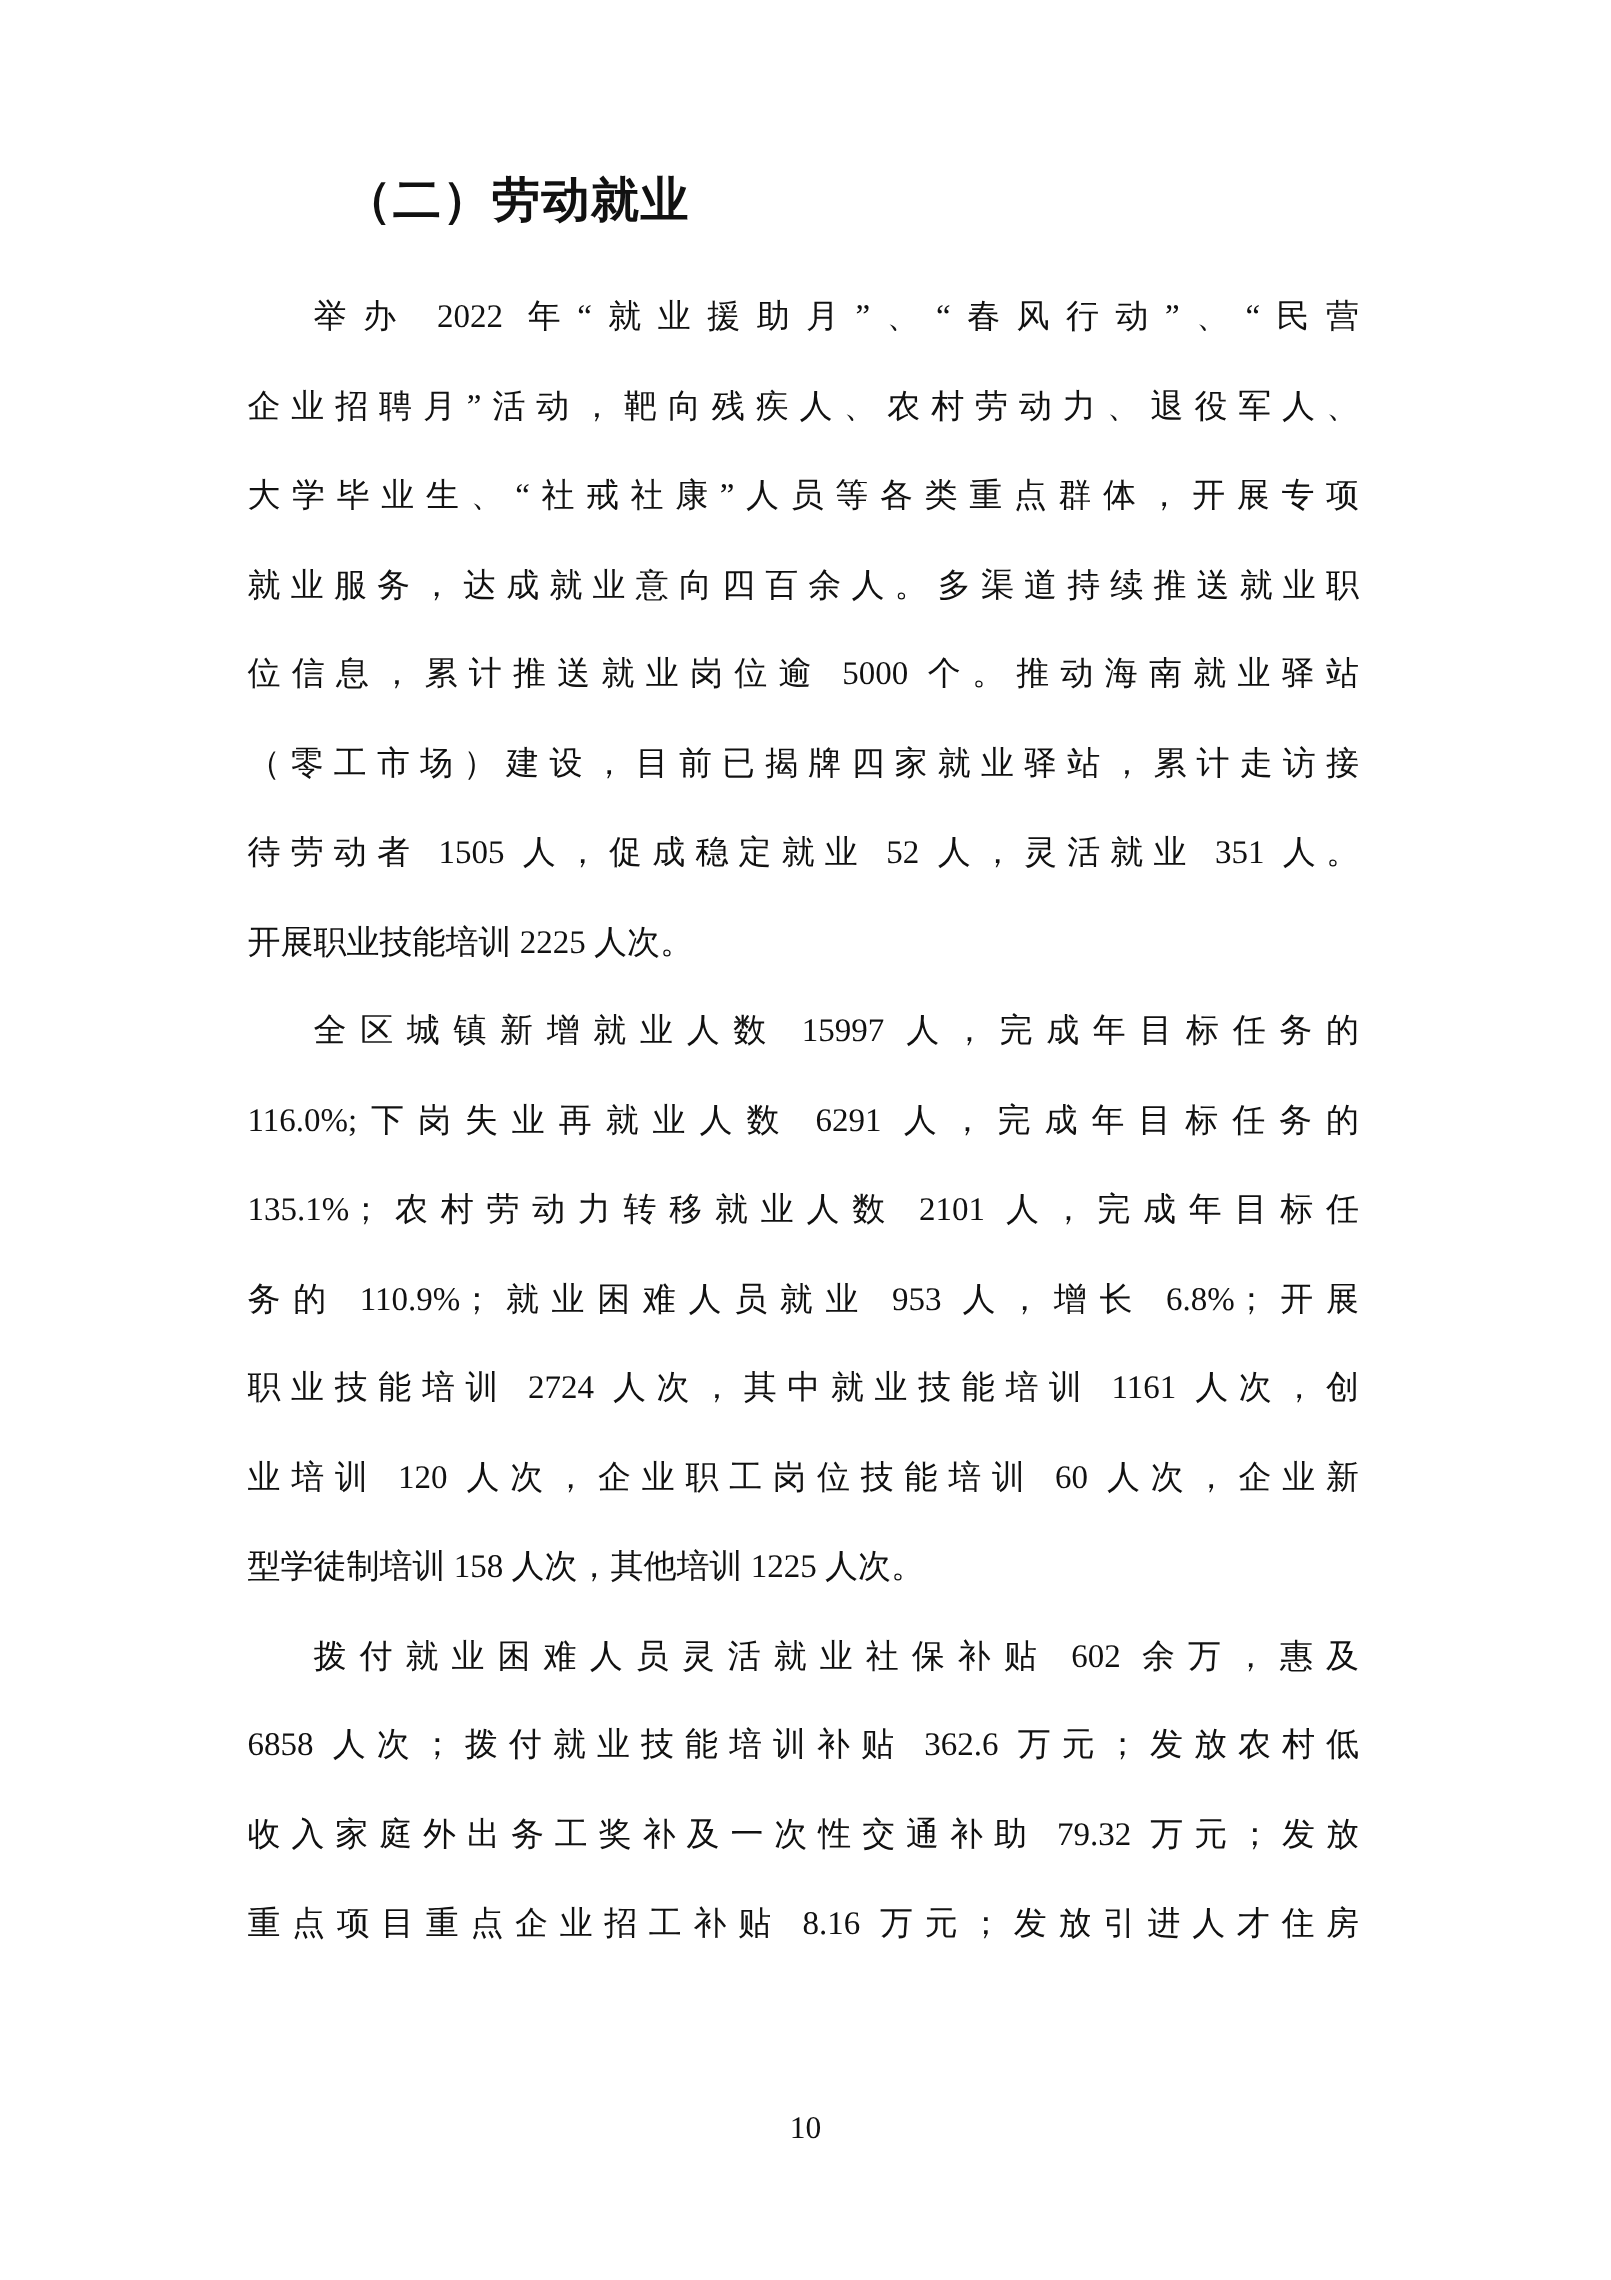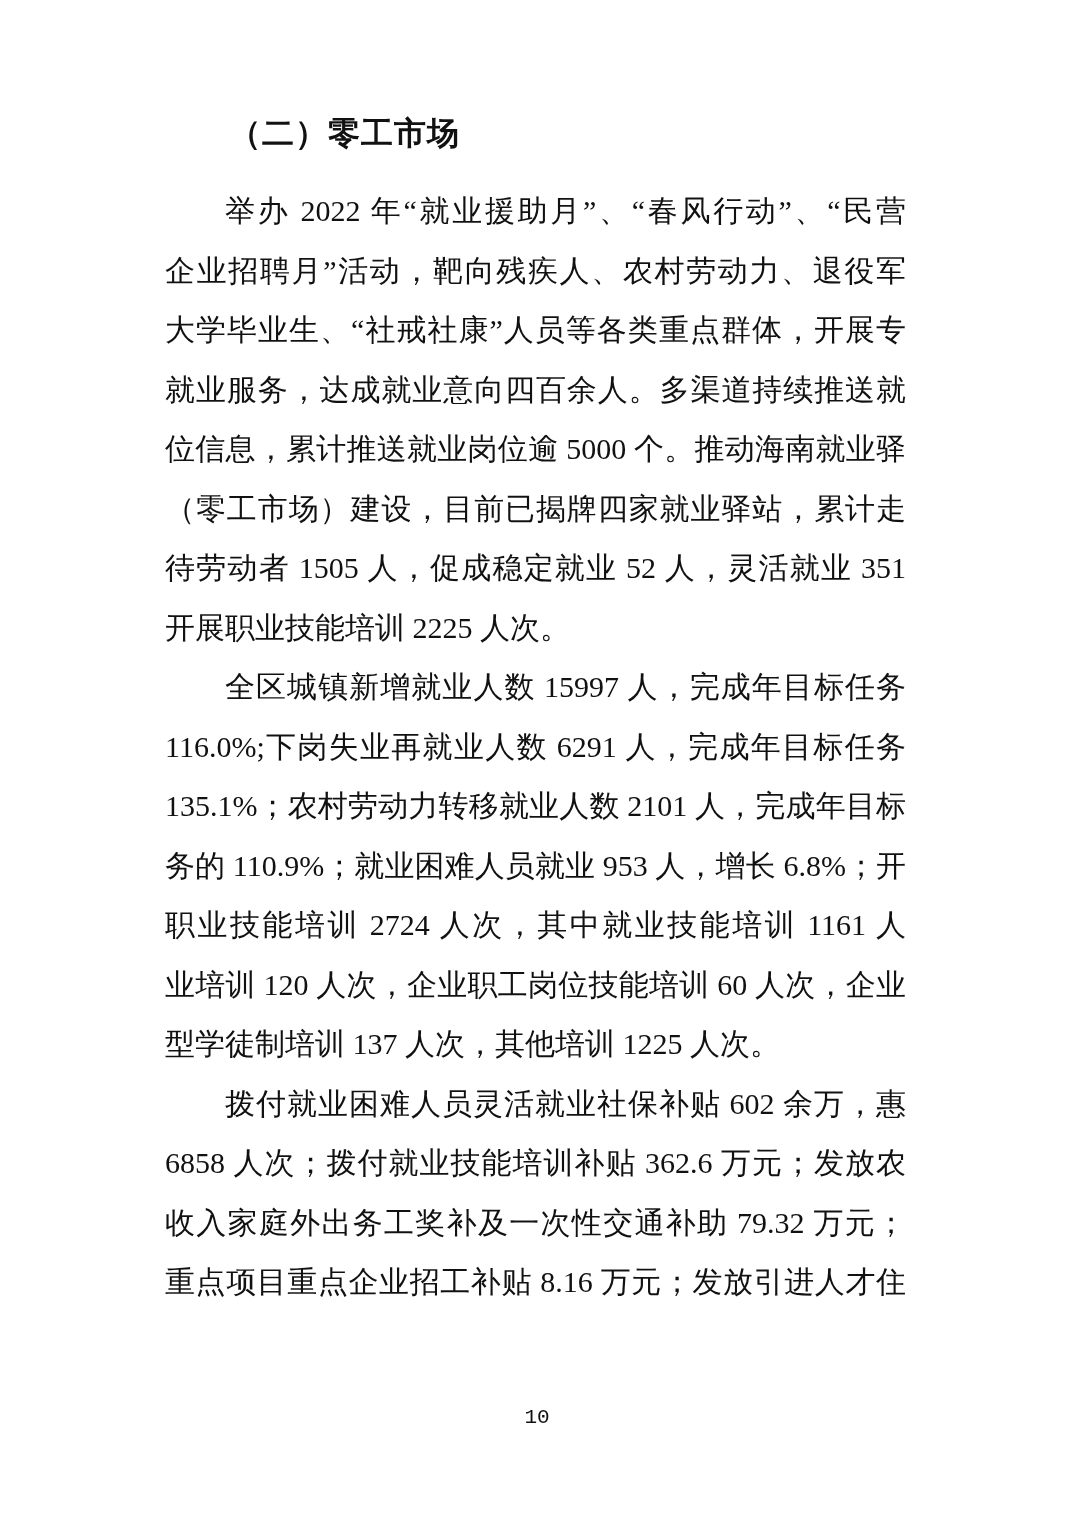--- a/index.html
+++ b/index.html
@@ -31,63 +31,62 @@
   }
   .doc-body {
     position: absolute;
     left: 165px;
     top: 181px;
     width: 741px;
   }
   .line {
     height: 59.5px;
     line-height: 59.5px;
-    font-size: 30px;
+    font-size: 22px;
     text-align: justify;
     text-align-last: justify;
     overflow: hidden;
   }
   .line.first {
     text-indent: 2em;
   }
   .line.last {
     text-align-last: left;
   }
   .page-number {
     position: absolute;
     left: 0;
     top: 1403px;
     width: 100%;
     text-align: center;
     font-size: 21px;
     line-height: 30px;
     color: #111111;
-    font-family: Liberation Mono, monospace;
   }
 </style>
 </head>
 <body>
 
 <div class="page">
-  <div class="heading">（二）零工市场</div>
+  <div class="heading">（二）劳动就业</div>
   <div class="doc-body" id="doc-body">
       <div class="line first">举办 2022 年“就业援助月”、“春风行动”、“民营</div>
       <div class="line">企业招聘月”活动，靶向残疾人、农村劳动力、退役军人、</div>
       <div class="line">大学毕业生、“社戒社康”人员等各类重点群体，开展专项</div>
       <div class="line">就业服务，达成就业意向四百余人。多渠道持续推送就业职</div>
       <div class="line">位信息，累计推送就业岗位逾 5000 个。推动海南就业驿站</div>
       <div class="line">（零工市场）建设，目前已揭牌四家就业驿站，累计走访接</div>
       <div class="line">待劳动者 1505 人，促成稳定就业 52 人，灵活就业 351 人。</div>
       <div class="line last">开展职业技能培训 2225 人次。</div>
       <div class="line first">全区城镇新增就业人数 15997 人，完成年目标任务的</div>
       <div class="line">116.0%;下岗失业再就业人数 6291 人，完成年目标任务的</div>
       <div class="line">135.1%；农村劳动力转移就业人数 2101 人，完成年目标任</div>
       <div class="line">务的 110.9%；就业困难人员就业 953 人，增长 6.8%；开展</div>
       <div class="line">职业技能培训 2724 人次，其中就业技能培训 1161 人次，创</div>
       <div class="line">业培训 120 人次，企业职工岗位技能培训 60 人次，企业新</div>
-      <div class="line last">型学徒制培训 137 人次，其他培训 1225 人次。</div>
+      <div class="line last">型学徒制培训 158 人次，其他培训 1225 人次。</div>
       <div class="line first">拨付就业困难人员灵活就业社保补贴 602 余万，惠及</div>
       <div class="line">6858 人次；拨付就业技能培训补贴 362.6 万元；发放农村低</div>
       <div class="line">收入家庭外出务工奖补及一次性交通补助 79.32 万元；发放</div>
       <div class="line">重点项目重点企业招工补贴 8.16 万元；发放引进人才住房</div>
     </div>
   <div class="page-number">10</div>
 </div>
 
 </body></html>

